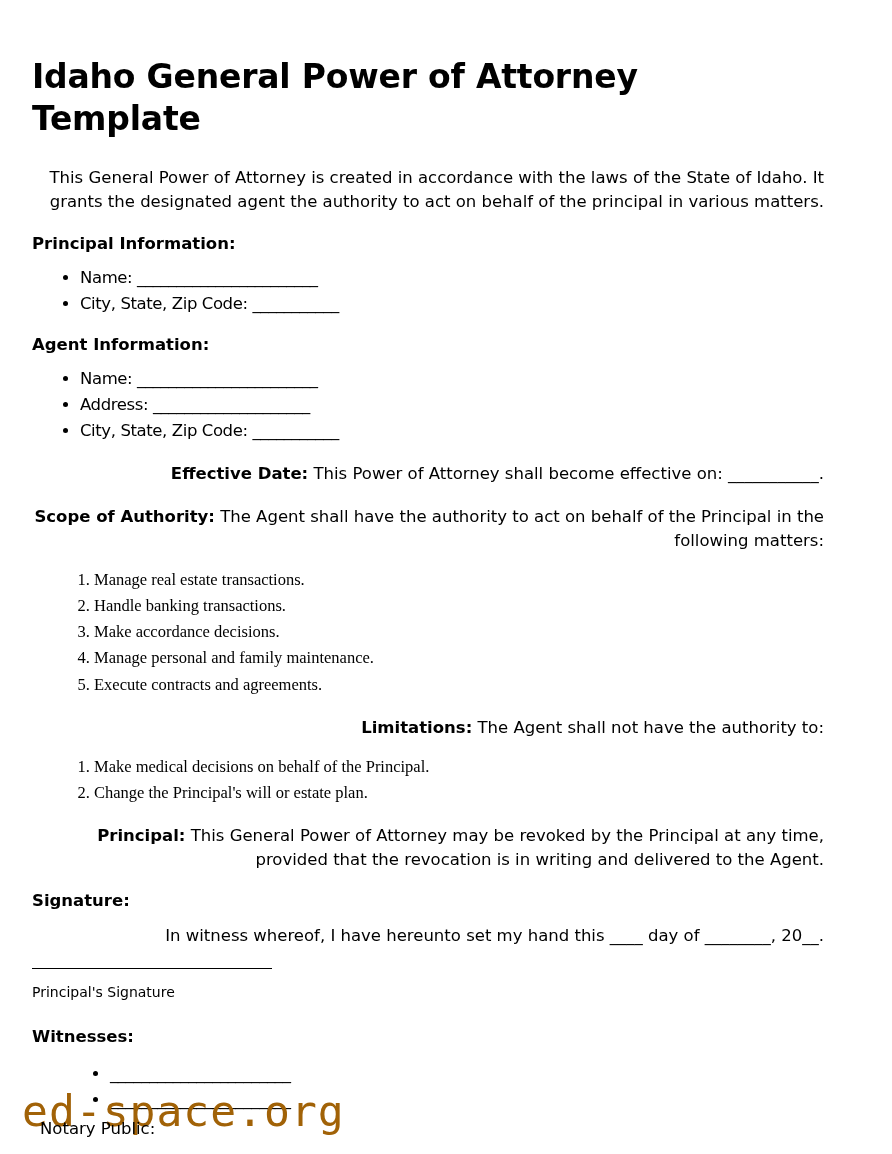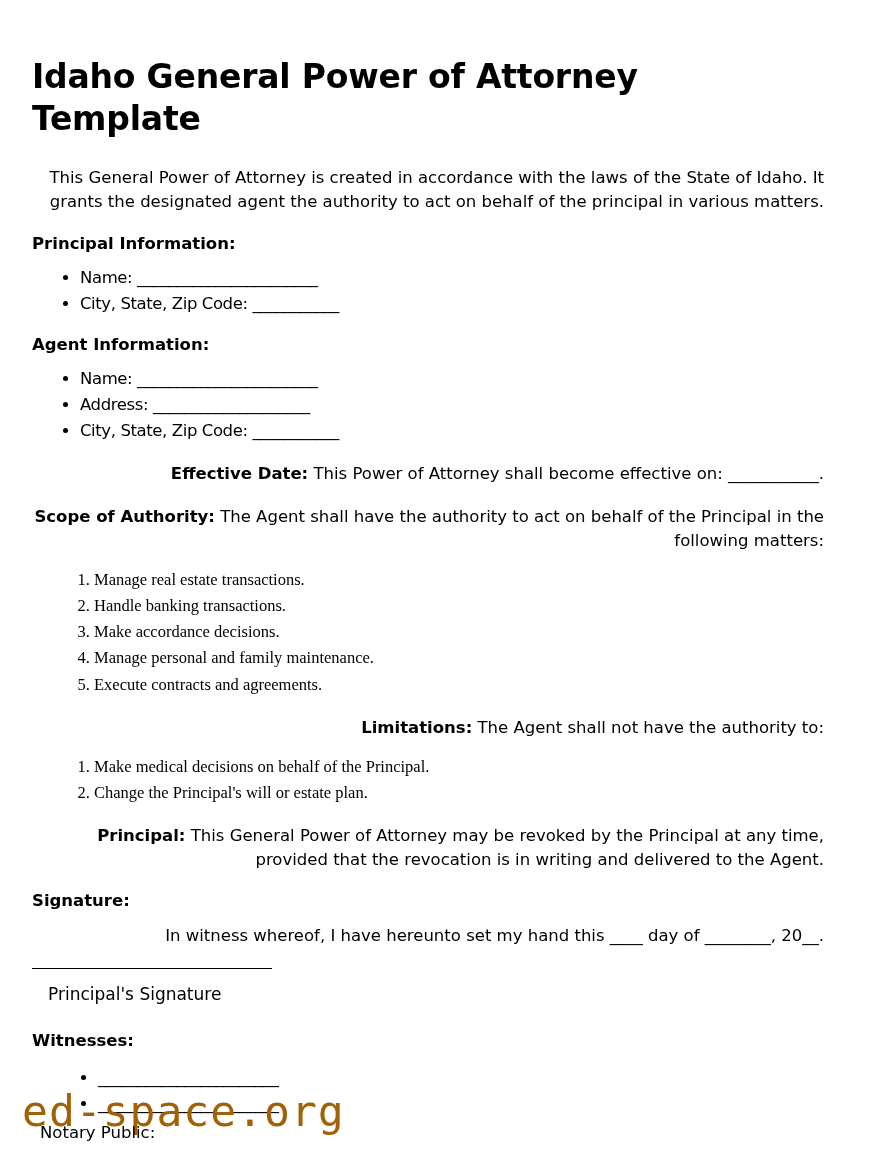--- a/index.html
+++ b/index.html
@@ -92,37 +92,37 @@
   }
 
   ul.witness-list {
     margin: 0;
     padding-left: 62px;
     font-size: 16.5px;
     line-height: 1.42;
     list-style-type: disc;
   }
   ul.witness-list li {
-    margin: 0 0 2px 4px;
+    margin: 0 0 2px 16px;
   }
   .blank {
     letter-spacing: -0.4px;
   }
 
   
   .sig-rule {
     width: 240px;
     height: 0;
     border-top: 1.6px solid #000000;
     margin: 0 0 14px 0;
   }
   .sig-caption {
-    font-size: 17px;
+    font-size: 14px;
     line-height: 1.3;
-    margin: 0 0 26px 16px;
+    margin: 0 0 26px 0;
   }
 
   
   .notary-heading {
     font-size: 16.5px;
     font-weight: normal;
     margin: 8px;
     position: relative;
     z-index: 3;
   }

